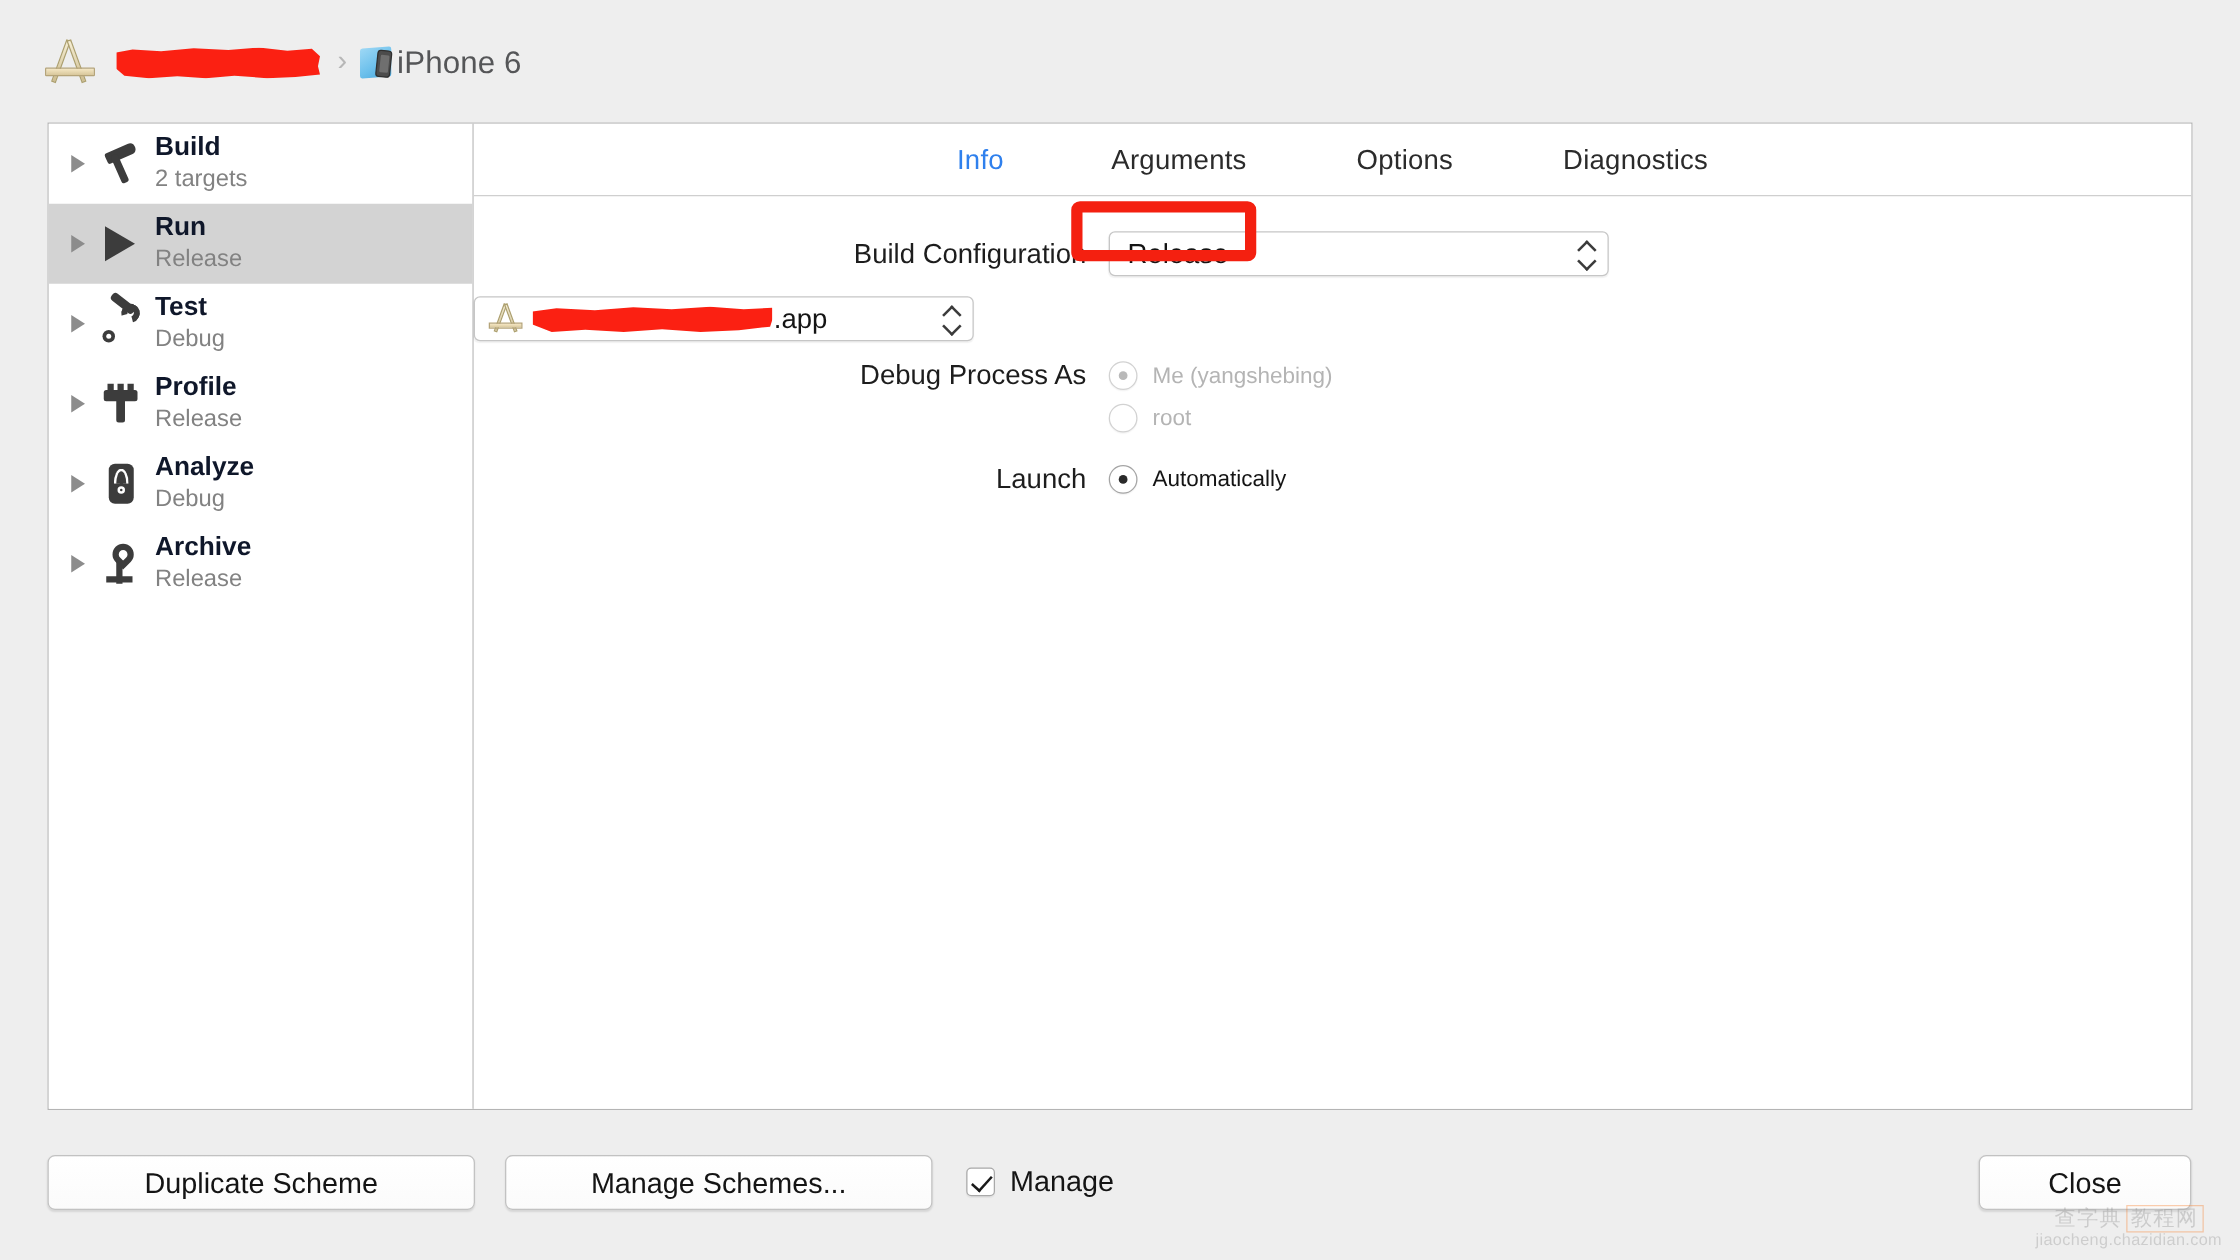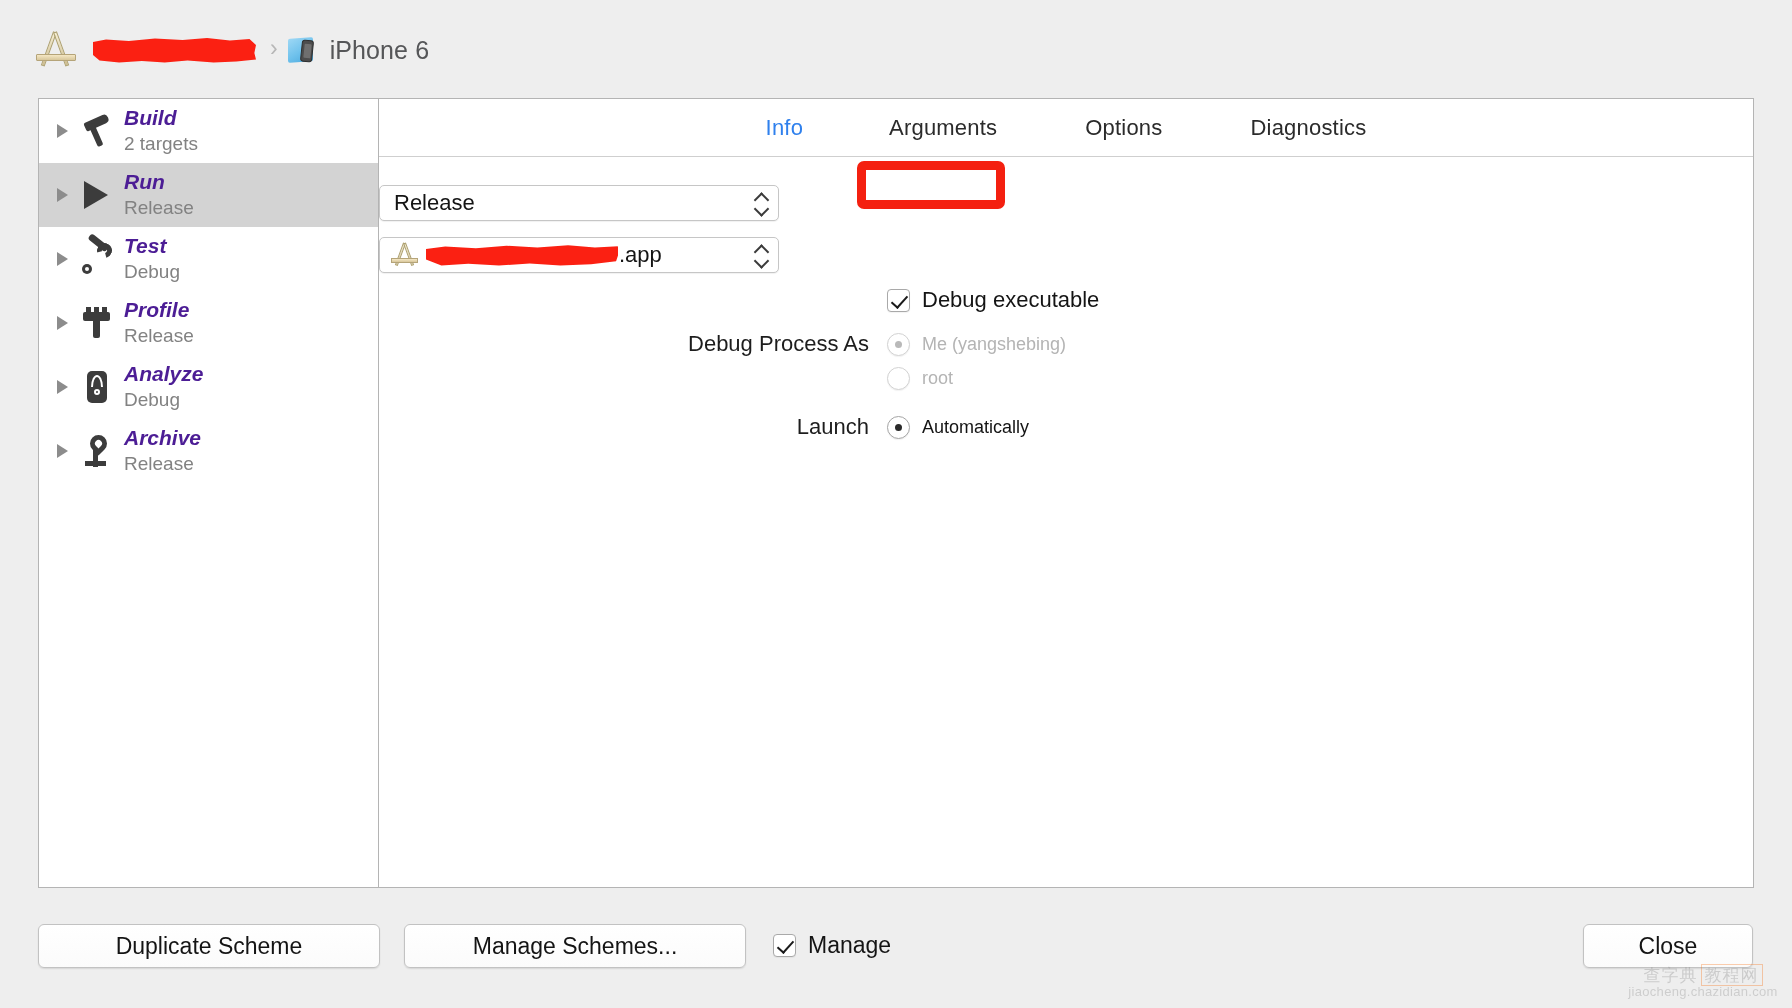--- a/index.html
+++ b/index.html
@@ -60,21 +60,21 @@
   .sim-icon .phone {
     position: absolute; left: 13px; top: 3px; width: 12px; height: 22px;
     background: #4c4c4c; border-radius: 3px; border: 1px solid #2f2f2f;
     transform: rotate(6deg);
   }
   .sim-icon .phone::after {
     content: ""; position: absolute; left: 1.5px; top: 3px; right: 1.5px; bottom: 3px;
     background: #6f6f6f; border-radius: 1px;
   }
   .device-label {
-    margin-left: 12px; font-size: 25px; color: #555658; letter-spacing: .1px;
+    font-size: 25px; color: #555658; letter-spacing: .1px;
   }
 
   
   .panel {
     position: absolute; left: 38px; top: 98px; width: 1716px; height: 790px;
     background: #ffffff;
     border: 1px solid #b4b4b4;
   }
 
   .sidebar {
@@ -89,21 +89,21 @@
   .scheme-row.selected { background: #d3d3d3; }
   .disclosure {
     width: 0; height: 0; flex: 0 0 auto;
     border-left: 11px solid #8c8c8c;
     border-top: 7px solid transparent;
     border-bottom: 7px solid transparent;
     margin-right: 12px;
   }
   .row-icon { width: 34px; height: 38px; flex: 0 0 auto; position: relative; margin-right: 10px; }
   .row-text { display: flex; flex-direction: column; justify-content: center; }
-  .row-title { font-size: 21px; font-weight: bold; color: #4c1d95; line-height: 1.18; font-style: italic; }
+  .row-title { font-size: 21px; font-weight: bold; color: #0f172a; line-height: 1.18; }
   .row-sub { font-size: 19px; color: #828282; line-height: 1.25; margin-top: 1px; }
 
   
   .ic-hammer .head {
     position: absolute; left: 4px; top: 6px; width: 25px; height: 9px;
     background: #3c3c3c; border-radius: 2px 4px 4px 2px; transform: rotate(-24deg);
   }
   .ic-hammer .handle {
     position: absolute; left: 8px; top: 12px; width: 6px; height: 24px;
     background: #3c3c3c; border-radius: 2px; transform: rotate(-24deg);
@@ -422,20 +422,21 @@
       <div class="tabbar">
         <div class="tab active">Info</div>
         <div class="tab">Arguments</div>
         <div class="tab">Options</div>
         <div class="tab">Diagnostics</div>
       </div>
 
       <div class="form">
 
         <div class="form-row" style="margin-bottom:16px;">
+          <div class="form-label">Build Configuration</div>
           <div class="popup">
             <span>Release</span>
             <span class="stepper">
               <span class="chev up"></span>
                 <span class="chev down"></span>
             </span>
           </div>
         </div>
 
         <div class="form-row" style="margin-bottom:14px;">
@@ -447,27 +448,20 @@
             </span>
             <span class="redact redact-exec"></span>
             <span class="exec-suffix">.app</span>
             <span class="stepper">
               <span class="chev up"></span>
                 <span class="chev down"></span>
             </span>
           </div>
         </div>
 
-        <div class="form-row" style="margin-bottom:18px;">
-          <div class="form-label"></div>
-          <div class="check-row">
-            <span class="checkbox checked"></span>
-            <span class="check-label">Debug executable</span>
-          </div>
-        </div>
 
         <div class="form-row" style="margin-bottom:10px;">
           <div class="form-label">Debug Process As</div>
           <div class="check-row">
             <span class="radio selected disabled"></span>
             <span class="radio-label disabled">Me (yangshebing)</span>
           </div>
         </div>
 
         <div class="form-row" style="margin-bottom:24px;">

